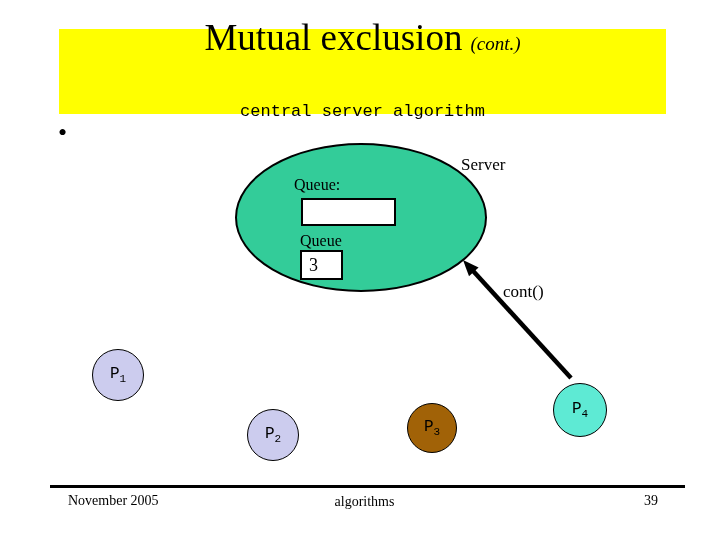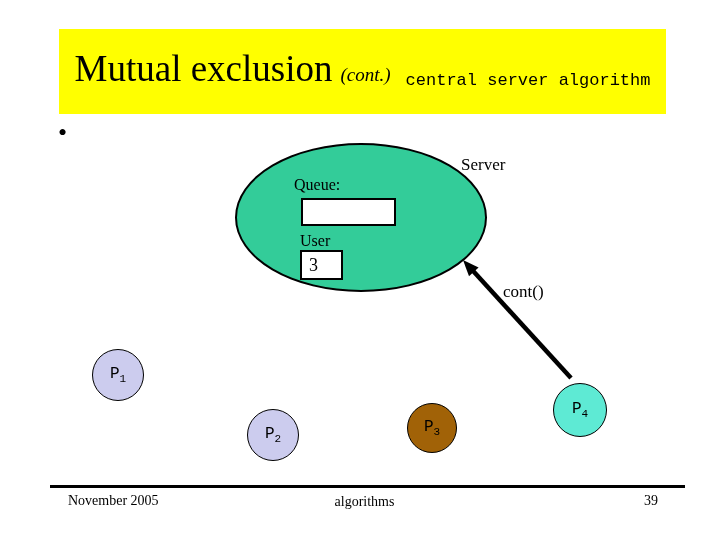--- a/index.html
+++ b/index.html
@@ -9,21 +9,21 @@
     font-family: "Liberation Serif", "DejaVu Serif", serif;
     color: #000000;
     position: relative;
     overflow: hidden;
   }
   .abs { position: absolute; }
 
   
   .banner {
     left: 59px; top: 29px; width: 607px; height: 85px;
-    display: flex; flex-direction: row; align-items: center; justify-content: center;
+    display: flex; flex-direction: column; align-items: center; justify-content: center;
     text-align: center;
     gap: 15px;
   }
   .title-line { font-size: 37px; line-height: 40px; white-space: nowrap; }
   .title-suffix { font-size: 19px; font-style: italic; margin-left: 8px; }
   .subtitle-line { font-size: 17px; line-height: 28px; margin-top: 19px; font-family: Liberation Mono, monospace; }
 
   
   .bullet-line { left: 58px; top: 118px; display: flex; align-items: baseline; }
   .bullet-marker { font-size: 26px; margin-right: 14px; }
@@ -87,21 +87,21 @@
 
 <div class="abs bullet-line">
   <span class="bullet-marker">•</span>
 </div>
 
 <div class="abs server-ellipse" style="background-color: rgb(51, 204, 153);"></div>
 
 <div class="abs server-label">Server</div>
 <div class="abs queue-label">Queue:</div>
 <div class="abs queue-box"></div>
-<div class="abs user-label">User</div>
+<div class="abs user-label">Queue</div>
 <div class="abs user-box">3</div>
 
 <svg class="abs arrow-layer" viewBox="0 0 720 540" xmlns="http://www.w3.org/2000/svg">
   <line x1="571" y1="378" x2="471.8" y2="269.6" stroke="#000000" stroke-width="4.5"></line>
   <polygon points="463,260 478.6,267.4 469,276.2" fill="#000000"></polygon>
 </svg>
 <div class="abs enter-label">cont()</div>
 
 <div class="abs proc proc-p1" style="background-color: rgb(204, 204, 238);">
   <span><span>P</span><sub>1</sub></span>

